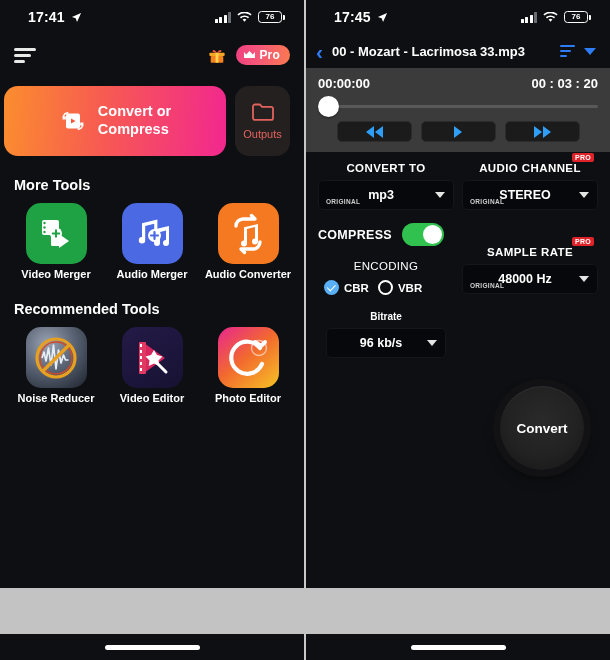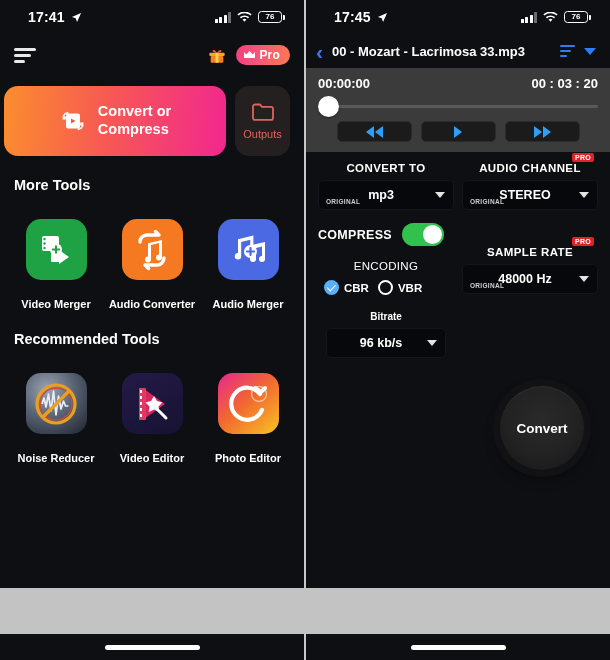--- a/index.html
+++ b/index.html
@@ -48,21 +48,21 @@
   .outputs-card{width:55px;height:70px;border-radius:14px;background:#24201f;display:flex;flex-direction:column;
     align-items:center;justify-content:center;gap:6px;}
   .outputs-card .folder{width:24px;height:20px;}
   .outputs-card .olbl{color:#e2625d;font-size:11px;}
 
   
   .sect-title{color:#fff;font-size:14.5px;font-weight:bold;padding:21px 0 10px 14px;}
 
   
   .grid{display:flex;padding:0 8px;}
-  .cell{flex:1;display:flex;flex-direction:column;align-items:center;gap:18px;margin-top:16px;}
+  .cell{flex:1;display:flex;flex-direction:column;align-items:center;gap:4px;}
   .tile{width:61px;height:61px;border-radius:15px;display:flex;align-items:center;justify-content:center;overflow:hidden;position:relative;}
   .tile.green{background:#1fa244}
   .tile.orange{background:#f47920}
   .tile.blue{background:#4a69e2}
   .tile svg{display:block}
   .cell .cap{color:#fff;font-size:11px;font-weight:bold;text-align:center;white-space:nowrap;}
 
   .tile.noise{background:radial-gradient(circle at 35% 28%,#9aa4b4 0%,#5a6475 45%,#1d222c 100%);}
   .tile.vedit{background:linear-gradient(150deg,#241a47 0%,#171233 100%);}
   .tile.pedit{background:linear-gradient(140deg,#e8268f 0%,#f26a2e 48%,#f7c325 100%);}
@@ -224,38 +224,38 @@
             <circle cx="9.5" cy="19" r="1.2" fill="#1fa244"></circle>
             <path d="M24 21 V35 L34 28 Z" fill="#fff"></path>
             <rect x="16" y="23" width="9" height="10" rx="1.5" fill="#fff"></rect>
             <circle cx="21" cy="20.5" r="6" fill="#fff"></circle>
             <path d="M21 17.2v6.6M17.7 20.5h6.6" stroke="#1fa244" stroke-width="2" stroke-linecap="round"></path>
           </svg>
         </div>
         <span class="cap">Video Merger</span>
       </div>
       <div class="cell">
-        <div class="tile orange">
-          <svg width="42" height="42" viewBox="0 0 42 42">
-            <path d="M9 13a7 7 0 0 1 7-7h12l-3.5-3.5M33 29a7 7 0 0 1-7 7H14l3.5 3.5" fill="none" stroke="#fff" stroke-width="3.4" stroke-linecap="round" stroke-linejoin="round"></path>
-            <path d="M17 27.5a3 3 0 1 0 3 3V16l8-2v11.5a3 3 0 1 0 3 3V11l-14 3.2z" fill="#fff"></path>
-          </svg>
-        </div>
-        <span class="cap">Audio Converter</span>
-      </div>
-      <div class="cell">
         <div class="tile blue">
           <svg width="42" height="42" viewBox="0 0 42 42">
             <path d="M11 24a3.2 3.2 0 1 0 3.2 3.2V13l9-2.2v10.6a3.2 3.2 0 1 0 3.2 3.2V6.5L11 10.2z" fill="#fff"></path>
             <path d="M26 27a3 3 0 1 0 3 3V19l6-1.4V27a3 3 0 1 0 3 3V13l-12 2.7z" fill="#fff"></path>
             <circle cx="23.5" cy="22.5" r="6.5" fill="#fff"></circle>
             <path d="M23.5 19v7M20 22.5h7" stroke="#4a69e2" stroke-width="2.2" stroke-linecap="round"></path>
           </svg>
         </div>
         <span class="cap">Audio Merger</span>
+      </div>
+      <div class="cell">
+        <div class="tile orange">
+          <svg width="42" height="42" viewBox="0 0 42 42">
+            <path d="M9 13a7 7 0 0 1 7-7h12l-3.5-3.5M33 29a7 7 0 0 1-7 7H14l3.5 3.5" fill="none" stroke="#fff" stroke-width="3.4" stroke-linecap="round" stroke-linejoin="round"></path>
+            <path d="M17 27.5a3 3 0 1 0 3 3V16l8-2v11.5a3 3 0 1 0 3 3V11l-14 3.2z" fill="#fff"></path>
+          </svg>
+        </div>
+        <span class="cap">Audio Converter</span>
       </div>
     </div>
 
     <div class="sect-title">Recommended Tools</div>
 
     <div class="grid">
       <div class="cell">
         <div class="tile noise">
           <svg width="56" height="56" viewBox="0 0 56 56">
             <circle cx="28" cy="28" r="19" fill="none" stroke="#e8a020" stroke-width="3.2"></circle>

